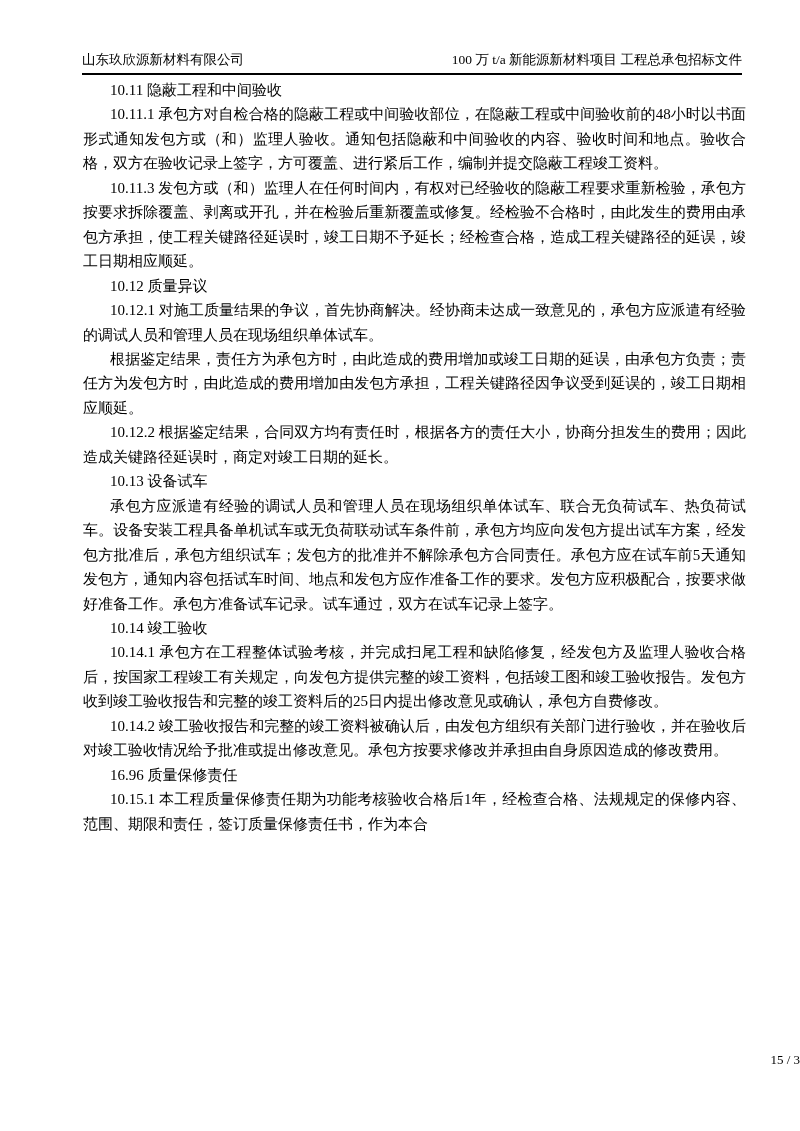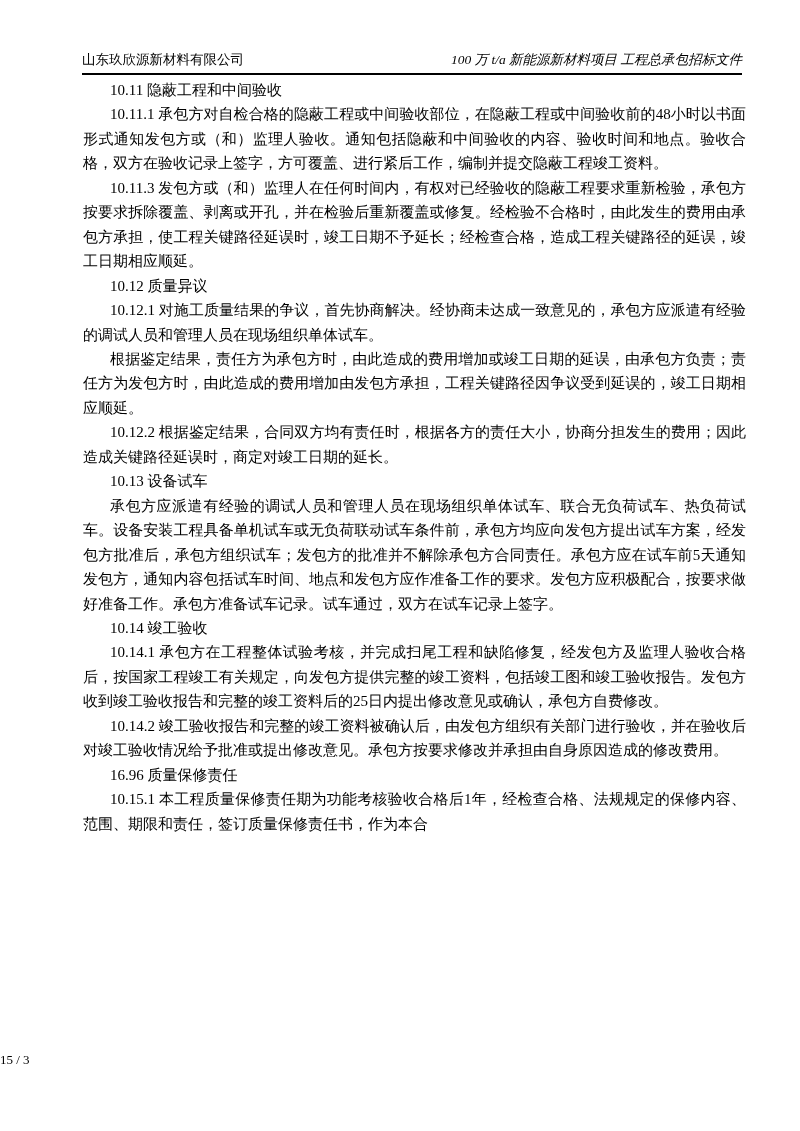--- a/index.html
+++ b/index.html
@@ -24,42 +24,42 @@
     top: 51px;
     display: flex;
     justify-content: space-between;
     align-items: flex-end;
     font-size: 13.5px;
     line-height: 17px;
     padding-bottom: 5px;
     border-bottom: 2px solid #000000;
   }
   .header .h-left { white-space: nowrap; }
-  .header .h-right { white-space: nowrap; font-style: italic; }
+  .header .h-right { white-space: nowrap; }
   .content {
     position: absolute;
     left: 83px;
     width: 663px;
     top: 78px;
     font-size: 15px;
     line-height: 24.45px;
     text-align: justify;
     text-align-last: left;
   }
   .content p {
     margin: 0;
     padding: 0;
     text-indent: 1.8em;
   }
   .footer {
     position: absolute;
     left: 0;
     width: 100%;
     top: 1052px;
-    text-align: left;
+    text-align: right;
     font-size: 13px;
     line-height: 16px;
   }
 </style>
 </head>
 <body>
 
 <div class="page">
 
   <div class="header">

